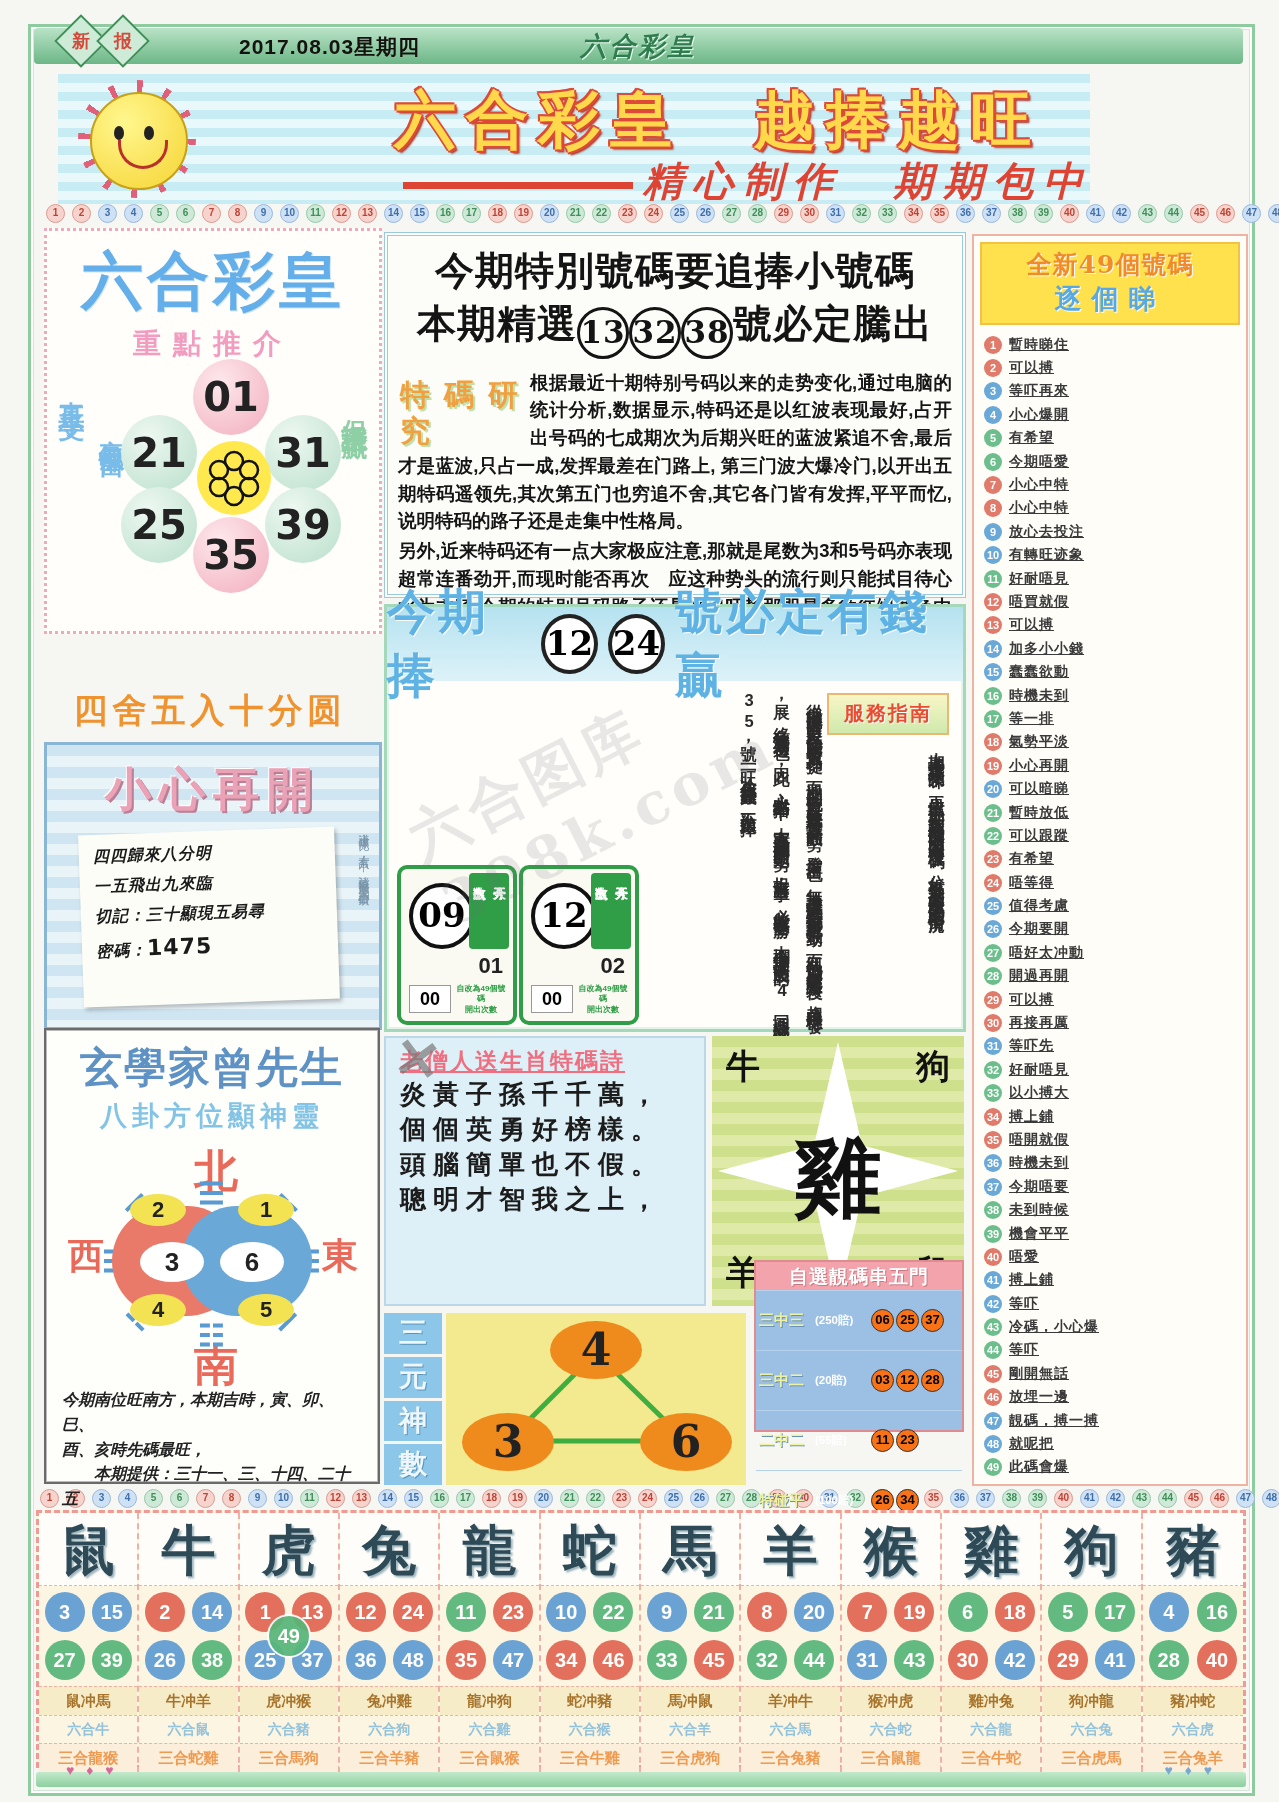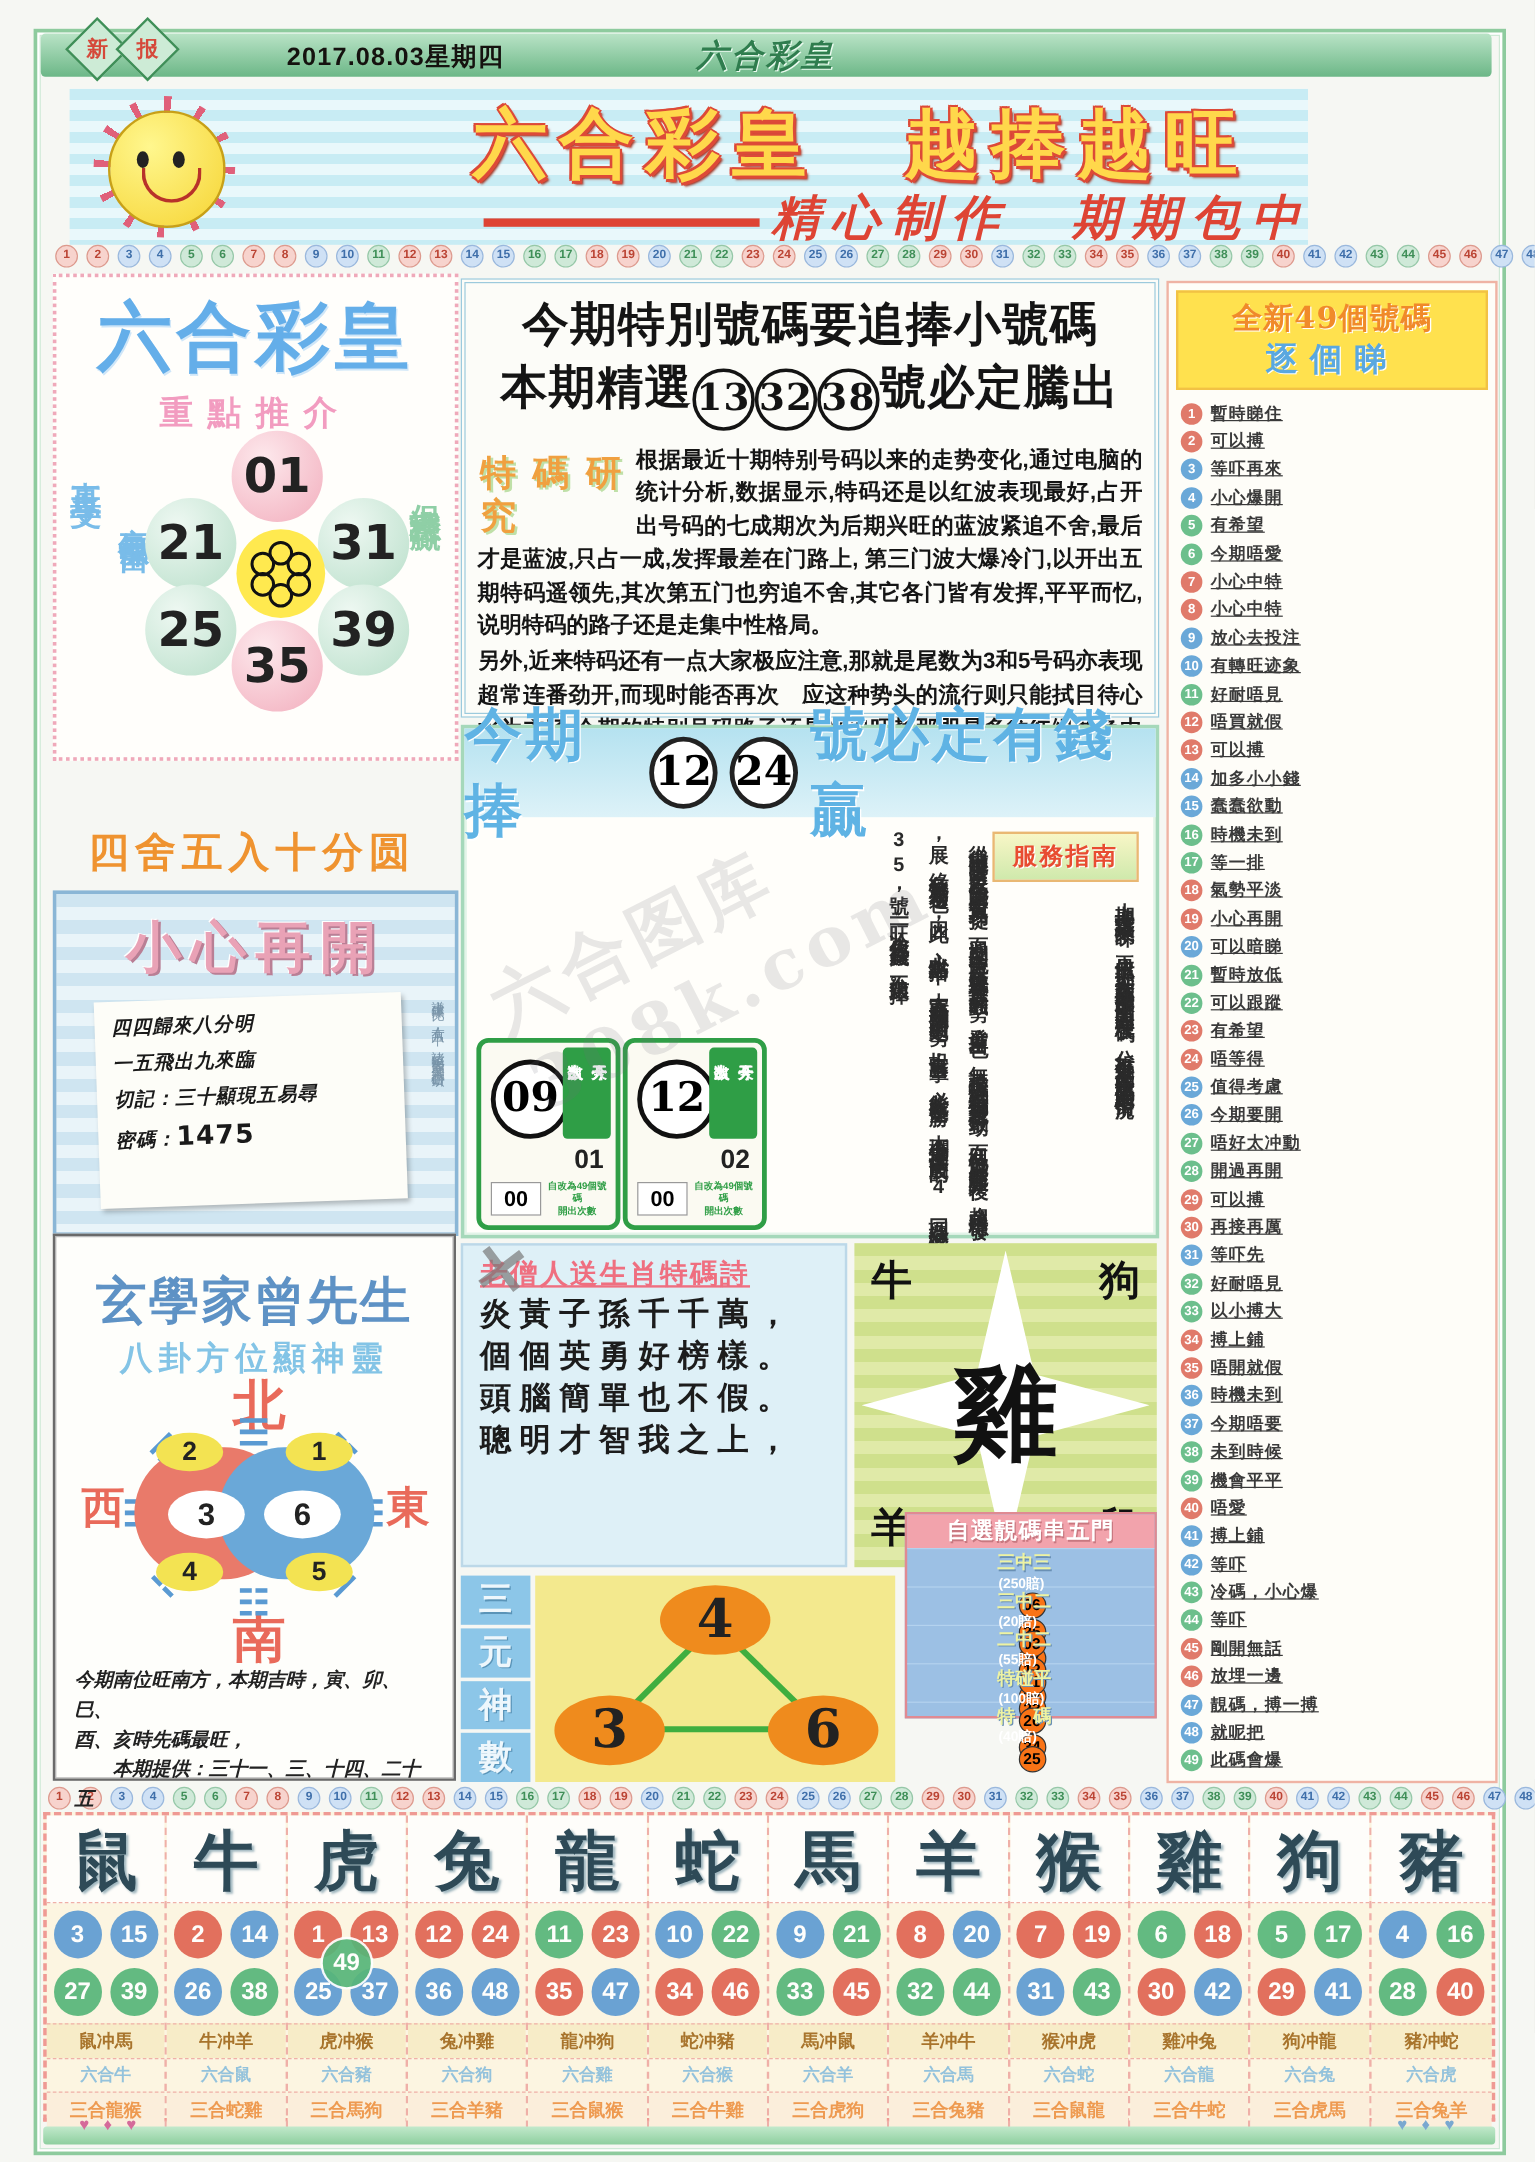--- a/index.html
+++ b/index.html
@@ -49,21 +49,21 @@
   .slogan{position:absolute;left:44px;top:688px;width:332px;text-align:center;font-size:34px;font-weight:900;color:#ef9330;letter-spacing:5px;font-family:"DejaVu Sans",sans-serif;}
 
   .box-inner{position:absolute;left:44px;top:742px;width:332px;height:282px;border:3px solid #8ab6d6;background:repeating-linear-gradient(180deg,#cfe5f1 0 11px,#e9f4f9 11px 22px);}
   .inner-title{margin-top:14px;text-align:center;font-family:"DejaVu Serif",serif;font-weight:900;font-size:46px;letter-spacing:8px;color:#e9a2b6;text-shadow:2px 2px 0 #b97f95,-1px -1px 0 #fff;}
   .inner-note{position:absolute;left:34px;top:86px;width:232px;height:160px;background:#fdfdf8;box-shadow:2px 3px 4px rgba(0,0,0,.25);transform:rotate(-2deg);padding:12px 10px 0 14px;}
   .inner-note div{font-family:"DejaVu Serif",serif;font-style:italic;font-weight:bold;font-size:16px;color:#1a1a1a;margin-bottom:9px;letter-spacing:1px;}
   .inner-note .pw{font-style:normal;font-family:"DejaVu Sans",sans-serif;}
   .inner-side{position:absolute;right:8px;top:80px;height:180px;writing-mode:vertical-rl;font-size:11px;color:#5a7890;opacity:.75;letter-spacing:2px;}
 
   .box-bagua{position:absolute;left:44px;top:1028px;width:332px;height:452px;border:2px solid #6a6a6a;box-shadow:0 0 0 1px #bbb inset;background:#fefefb;}
-  .bg-title{margin-top:26px;text-align:center;font-family:"DejaVu Serif",serif;font-weight:900;font-size:42px;color:#5e92c5;letter-spacing:2px;}
+  .bg-title{margin-top:10px;text-align:center;font-family:"DejaVu Serif",serif;font-weight:900;font-size:42px;color:#5e92c5;letter-spacing:2px;}
   .bg-sub{text-align:center;font-family:"DejaVu Serif",serif;font-weight:900;font-size:27px;color:#83c4e6;letter-spacing:5px;margin-top:2px;}
   .bagua{position:absolute;left:26px;top:128px;width:280px;height:210px;}
   .dir{position:absolute;font-family:"DejaVu Serif",serif;font-weight:900;color:#e96a5a;}
   .dir-n{left:122px;top:-16px;font-size:44px;}
   .dir-s{left:122px;top:178px;font-size:44px;}
   .dir-w{left:-4px;top:74px;font-size:36px;}
   .dir-e{right:-6px;top:74px;font-size:36px;}
   .tri{position:absolute;color:#5a9ad2;font-size:30px;font-weight:bold;}
   .yy{position:absolute;left:40px;top:48px;width:200px;height:110px;}
   .yy .half{position:absolute;width:130px;height:110px;border-radius:55px;}
@@ -113,21 +113,21 @@
 
   .sy-label{position:absolute;left:384px;top:1313px;width:58px;height:172px;display:flex;flex-direction:column;gap:3px;}
   .sy-label span{flex:1;background:#8cc6e8;color:#eef7fc;font-family:"DejaVu Serif",serif;font-weight:900;font-size:28px;text-align:center;line-height:40px;text-shadow:1px 1px 0 #5a94b8;}
   .sy-area{position:absolute;left:446px;top:1313px;width:300px;height:172px;background:#f3e98e;}
   .sy-node{position:absolute;width:92px;height:58px;border-radius:50%;background:#ef8b1d;text-align:center;line-height:58px;font-size:44px;font-weight:bold;color:#222;font-family:"DejaVu Serif",serif;z-index:2;}
   .sy-4{left:104px;top:8px;} .sy-3{left:16px;top:100px;} .sy-6{left:194px;top:100px;}
   .sy-svg{position:absolute;inset:0;z-index:1;}
 
   .box-zixuan{position:absolute;left:754px;top:1260px;width:210px;height:172px;border:2px solid #e08a92;background:#9cc0e4;box-sizing:border-box;}
   .zx-title{height:28px;background:#f2a3ac;color:#fff;font-weight:900;font-size:19px;letter-spacing:1px;text-align:center;line-height:28px;font-family:"DejaVu Serif",serif;text-shadow:1px 1px 0 #c87880;}
-  .zx-row{display:flex;align-items:center;height:27px;padding:2px 3px;border-top:1px solid #b4d2ee;flex-direction:column;}
+  .zx-row{display:flex;align-items:center;height:27px;padding:16px 3px;border-top:1px solid #b4d2ee;}
   .zx-name{width:56px;color:#eef3a2;font-weight:900;font-size:15px;font-family:"DejaVu Serif",serif;text-shadow:1px 1px 0 #6a90b4;}
   .zx-odds{width:54px;color:#fff;font-size:11.5px;font-weight:bold;}
   .zx-circ{width:21px;height:21px;border:1.5px solid #333;border-radius:50%;background:#f97316;font-size:13px;font-weight:bold;text-align:center;line-height:20px;margin-left:2px;}
 
   
   .sidebar{position:absolute;left:972px;top:234px;width:276px;height:1252px;border:2px solid #efb3a4;background:#fefdf8;box-sizing:border-box;}
   .sb-head{margin:6px;background:#ffe14e;border:2px solid #f2c244;text-align:center;padding:4px 0 6px;}
   .sb-h1{font-family:"DejaVu Serif",serif;font-weight:900;font-size:25px;color:#f08a2a;letter-spacing:1px;text-shadow:1px 1px 0 #fff;}
   .sb-h2{font-family:"DejaVu Serif",serif;font-weight:900;font-size:27px;color:#5aa8e0;letter-spacing:10px;text-shadow:1px 1px 0 #fff;}
   .sb-list{padding:2px 8px 0 10px;}

